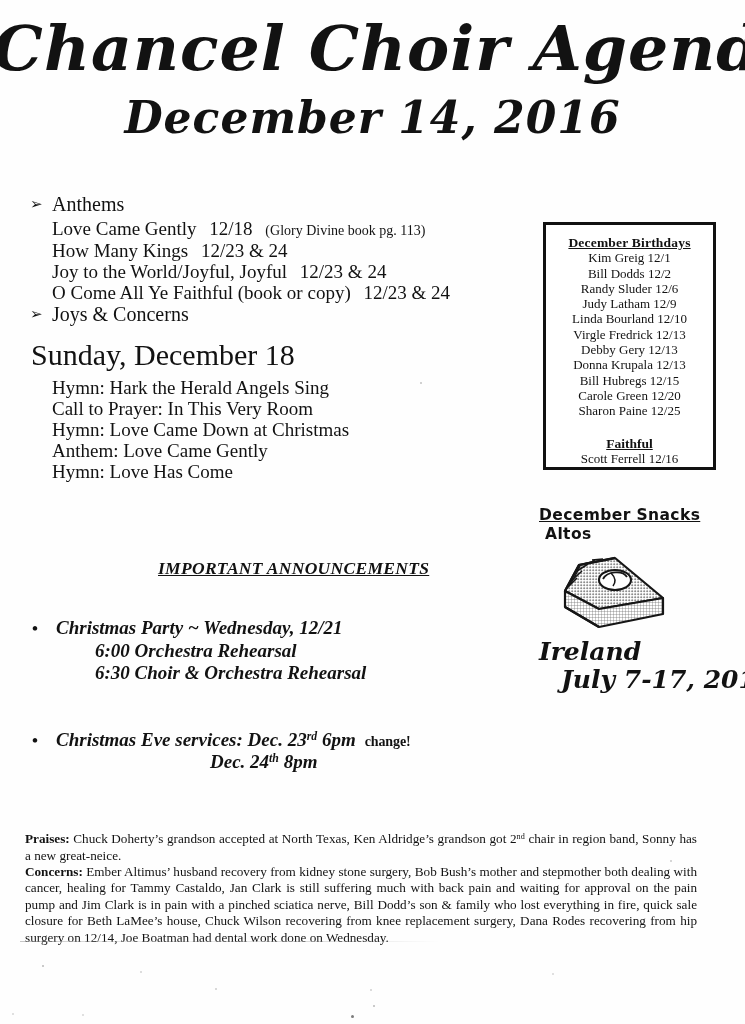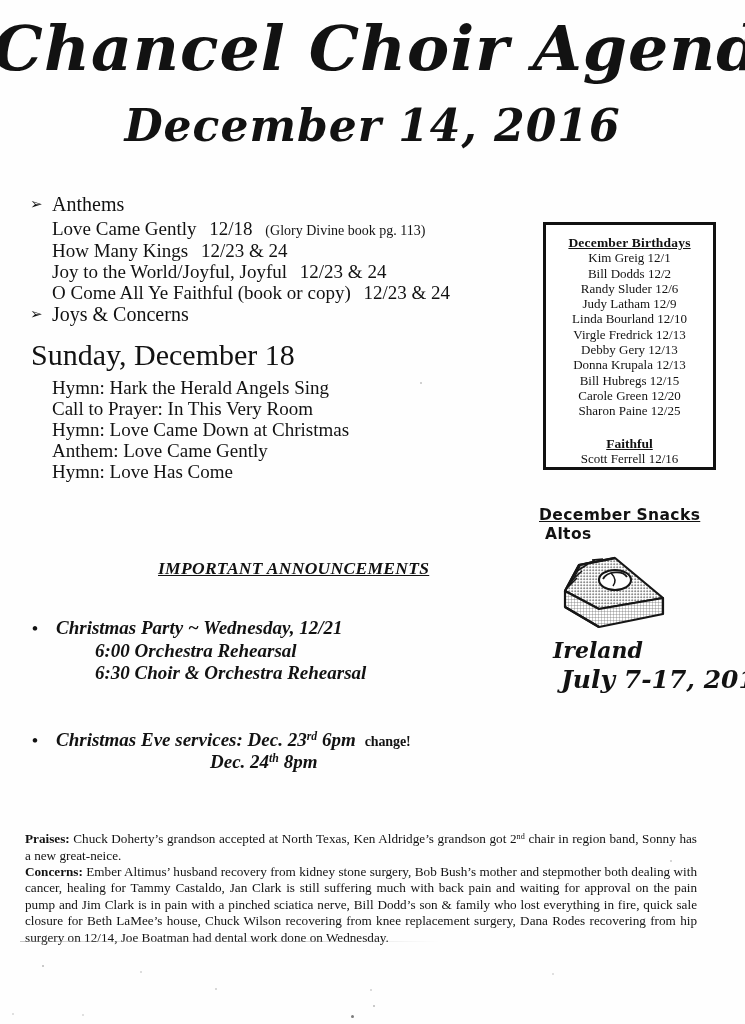--- a/index.html
+++ b/index.html
@@ -47,21 +47,21 @@
     letter-spacing: 1px;
     white-space: nowrap;
   }
   #doc-title {
     top: 18px;
     font-size: 62px;
     line-height: 1;
     transform: scaleX(1.02);
   }
   #doc-date {
-    top: 104px;
+    top: 96px;
     font-size: 44px;
     line-height: 1;
   }
 
   
   .arrow-row {
     position: absolute;
     left: 30px;
     font-size: 20px;
     line-height: 23px;
@@ -160,23 +160,23 @@
     height: 84px;
   }
   .trip-line {
     position: absolute;
     font-family: "DejaVu Serif", "Liberation Serif", serif;
     font-style: italic;
     font-weight: 700;
     white-space: nowrap;
   }
   #trip-place {
-    left: 553px;
+    left: 539px;
     top: 637px;
-    font-size: 22px;
+    font-size: 25px;
   }
   #trip-dates {
     left: 533px;
     top: 665px;
     font-size: 25px;
     margin-left: 28px;
   }
 
   
   #ann-head {

